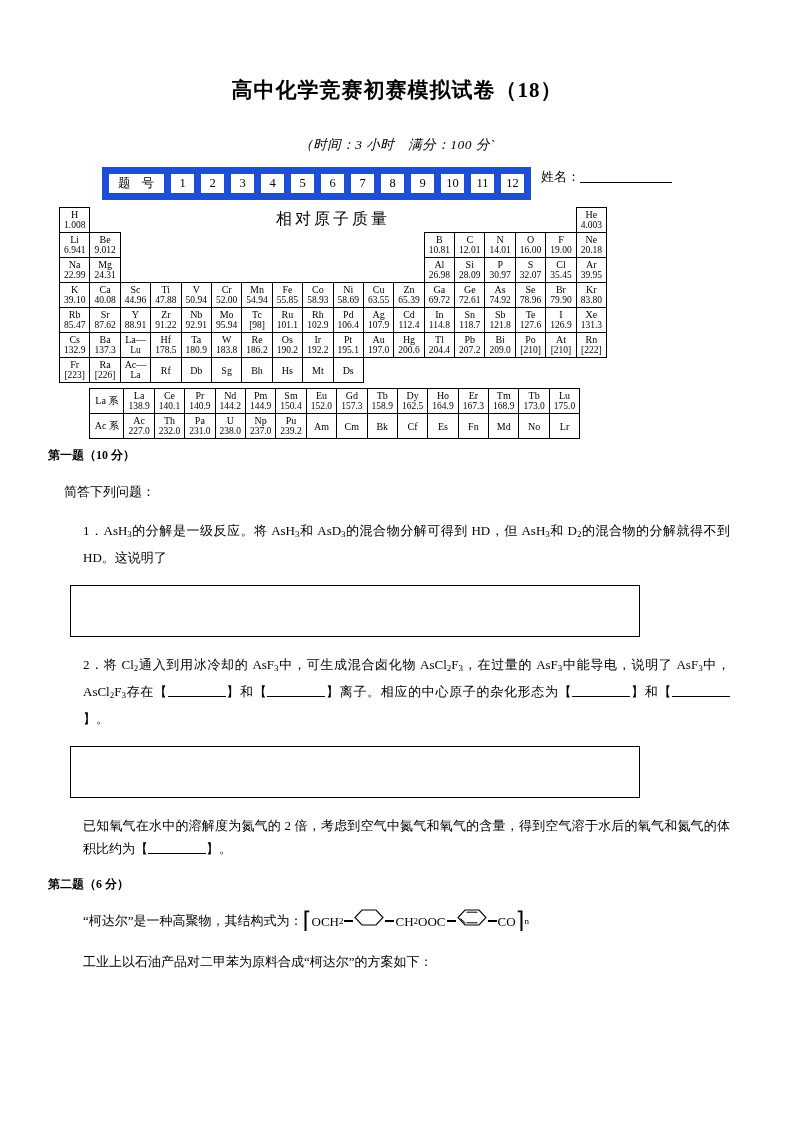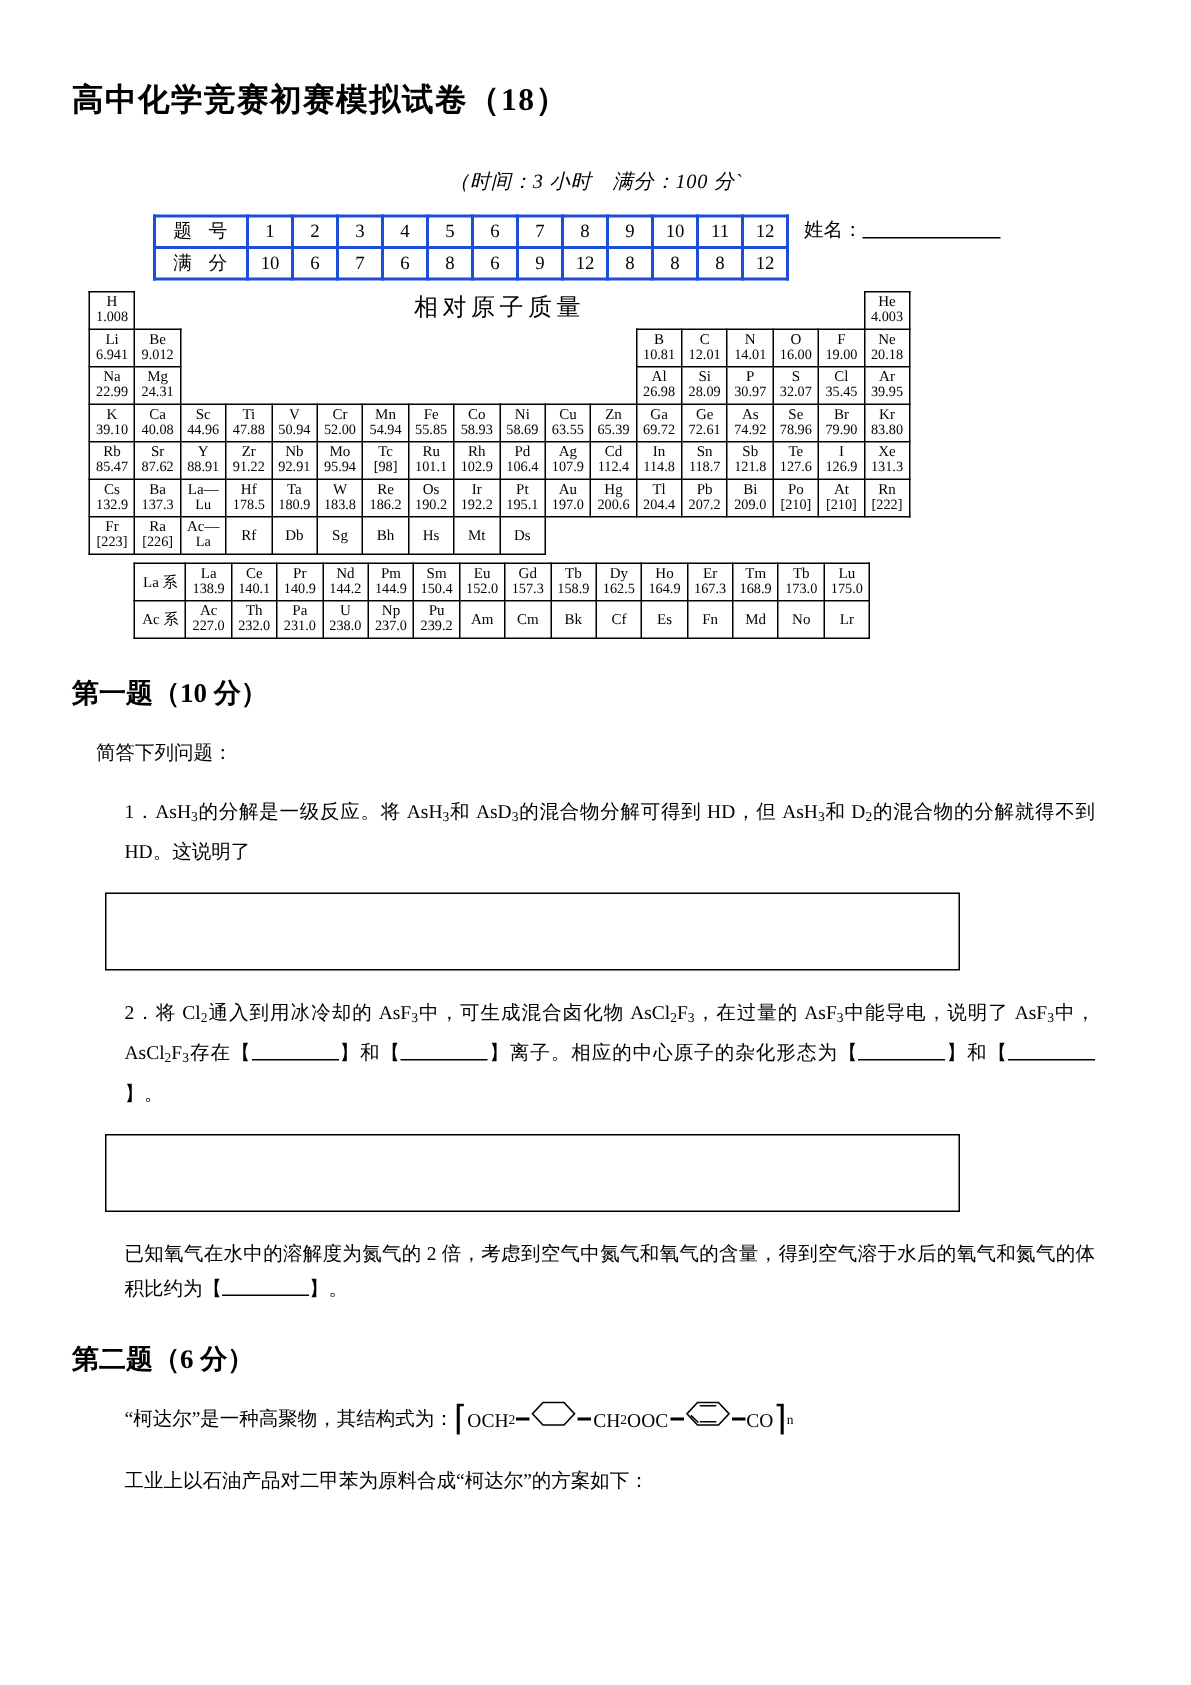--- a/index.html
+++ b/index.html
@@ -10,26 +10,26 @@
     background: #ffffff;
     font-family: "Liberation Serif", "DejaVu Serif", serif;
     color: #000;
     position: relative;
     overflow: hidden;
   }
   .page { padding: 0 48px; position: relative; }
 
   
   .doc-title {
-    text-align: left;
+    text-align: center;
     font-size: 21px;
     font-weight: bold;
     letter-spacing: 1px;
     margin: 0;
-    padding-top: 52px;
+    padding-top: 76px;
   }
   .subtitle {
     text-align: center;
     font-size: 13.5px;
     margin: 0;
     padding-top: 32px;
     letter-spacing: 0.5px;
     font-style: italic;
   }
 
@@ -38,21 +38,21 @@
     display: flex;
     align-items: flex-start;
     margin-top: 13px;
     padding-left: 54px;
   }
   table.score {
     border-collapse: collapse;
     font-size: 12.5px;
   }
   table.score td {
-    border: 2px solid #1d4ed8;
+    border: 7px solid #1d4ed8;
     text-align: center;
     height: 19px;
     line-height: 17px;
     font-family: "Liberation Serif", serif;
   }
   table.score td.rowhead {
     width: 62px;
     letter-spacing: 4px;
     padding-left: 4px;
   }
@@ -116,23 +116,23 @@
     padding: 0;
   }
   table.lan td.series {
     width: 34px;
     font-size: 10px;
     letter-spacing: 0px;
   }
 
   
   .q-head {
-    font-size: 18px;
+    font-size: 12px;
     font-weight: bold;
-    margin-top: 24px;
+    margin-top: 8px;
     margin-bottom: 2px;
   }
   p.txt {
     font-size: 13px;
     line-height: 23px;
     margin: 16px;
     text-align: justify;
   }
   .ind1 { padding-left: 19px; }
   sub { font-size: 9px; vertical-align: -2px; }
@@ -200,35 +200,20 @@
           <td class="num">2</td>
           <td class="num">3</td>
           <td class="num">4</td>
           <td class="num">5</td>
           <td class="num">6</td>
           <td class="num">7</td>
           <td class="num">8</td>
           <td class="num">9</td>
           <td class="num">10</td>
           <td class="num">11</td>
-          <td class="num">12</td>
-        </tr>
-        <tr>
-          <td class="rowhead">满 分</td>
-          <td class="num">10</td>
-          <td class="num">6</td>
-          <td class="num">7</td>
-          <td class="num">6</td>
-          <td class="num">8</td>
-          <td class="num">6</td>
-          <td class="num">9</td>
-          <td class="num">12</td>
-          <td class="num">8</td>
-          <td class="num">8</td>
-          <td class="num">8</td>
           <td class="num">12</td>
         </tr>
       </tbody>
     </table>
     <div class="name-field">
       <span>姓名：</span><span class="blank"></span>
     </div>
   </div>
 
   <div class="pt-wrap">

